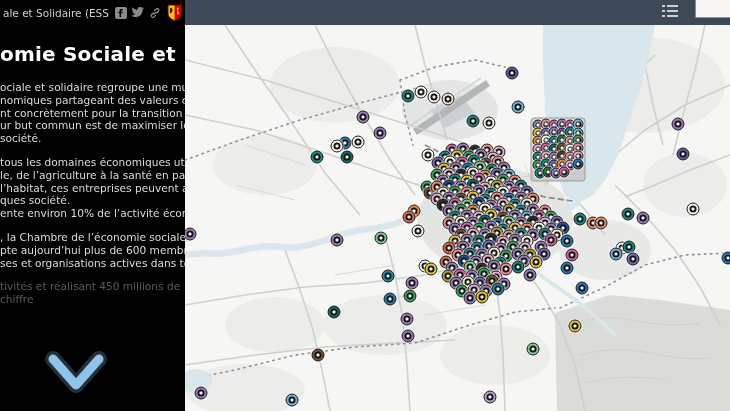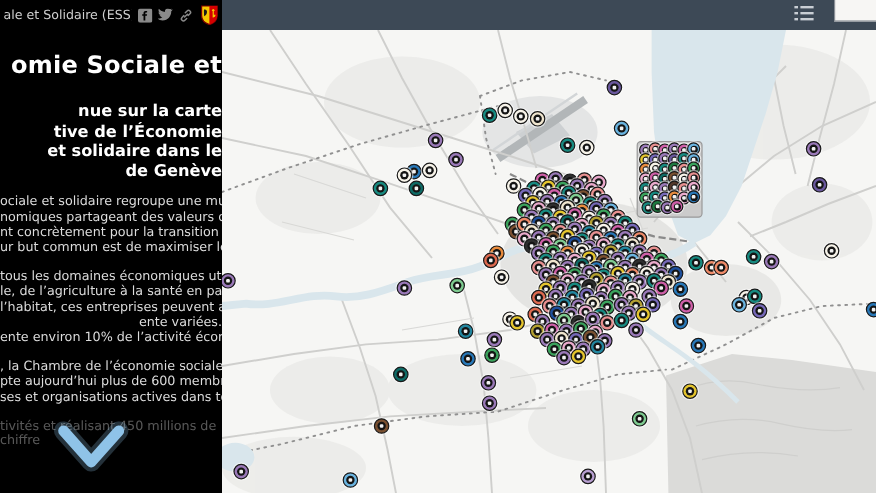--- a/index.html
+++ b/index.html
@@ -17,21 +17,21 @@
   #menu-icon .row { position:absolute; left:0; width:16px; height:2px; }
   #menu-icon .row b { position:absolute; left:0; top:0; width:3px; height:2px; background:#c9ced4; }
   #menu-icon .row i { position:absolute; left:5px; top:0; width:11px; height:2px; background:#c9ced4; }
   #corner-panel { position:absolute; right:0; top:0; width:35px; height:18px; background:#f7f6f4; border-left:1px solid #8a8f96; border-bottom:1px solid #8a8f96; }
 
   
   #sidebar { position:absolute; left:0; top:25px; width:185px; height:386px; background:#000; overflow:hidden; z-index:30; }
   .sb-title { margin-top:14px; color:#fff; font-weight:bold; font-size:20px; line-height:31px; letter-spacing:.2px; }
   .sb-welcome { margin-top:15px; color:#fff; font-weight:bold; font-size:13.5px; line-height:16.5px; }
   .sb-par { margin-top:11px; color:#dcdcdc; font-size:10.6px; line-height:12.8px; }
-  .sb-par div, .sb-title div, .sb-welcome div { white-space:nowrap;text-align:right; }
+  .sb-par div, .sb-title div, .sb-welcome div { white-space:nowrap; }
   .faded-line { opacity:.4; }
   #sb-fade { position:absolute; left:0; bottom:0; width:185px; height:40px; background:linear-gradient(to bottom, rgba(0,0,0,0), #000 80%); pointer-events:none; }
   #scroll-chevron { position:absolute; left:36px; top:326px; width:80px; height:46px; cursor:pointer; }
 
   
   #map { position:absolute; left:185px; top:25px; width:545px; height:386px; background:#f6f6f4; overflow:hidden; cursor:grab; }
   #basemap { position:absolute; left:0; top:0; }
   #markers { position:absolute; left:0; top:0; width:545px; height:386px; }
   .marker { position:absolute; width:13px; height:13px; border-radius:50%; border:1px solid #191919; transform:translate(-50%,-50%); box-shadow:0 0 0 1px rgba(255,255,255,.55); cursor:pointer; }
   .marker::after { content:""; position:absolute; left:50%; top:50%; width:7px; height:7px; margin:-3.5px 0 0 -3.5px; border-radius:50%; background:#141414; }
@@ -88,37 +88,32 @@
           </div>
       </div>
       <div id="corner-panel"></div>
     </div>
   </div>
 
   <div id="sidebar">
     <div class="sb-title">
         <div>omie Sociale et</div>
       </div>
-    <div class="sb-welcome">
-        <div>nue sur la carte</div>
-        <div>tive de l’Économie</div>
-        <div>et solidaire dans le</div>
-        <div>de Genève</div>
-      </div>
     <div class="sb-par">
         <div>ociale et solidaire regroupe une multitude</div>
         <div>nomiques partageant des valeurs communes</div>
         <div>nt concrètement pour la transition écologique</div>
         <div>ur but commun est de maximiser leur impact</div>
+        <div>société.</div>
       </div>
     <div class="sb-par">
         <div>tous les domaines économiques utiles à une</div>
         <div>le, de l’agriculture à la santé en passant par</div>
         <div>l’habitat, ces entreprises peuvent avoir des</div>
-        <div>ente variées.</div>
+        <div>ques société.</div>
         <div>ente environ 10% de l’activité économique et</div>
       </div>
     <div class="sb-par">
         <div>, la Chambre de l’économie sociale et</div>
         <div>pte aujourd’hui plus de 600 membres, dont</div>
         <div>ses et organisations actives dans tous les</div>
       </div>
     <div class="sb-par faded-line">tivités et réalisant 450 millions de chiffre</div>
     <div id="sb-fade"></div>
     <svg id="scroll-chevron" viewBox="0 0 80 46">

